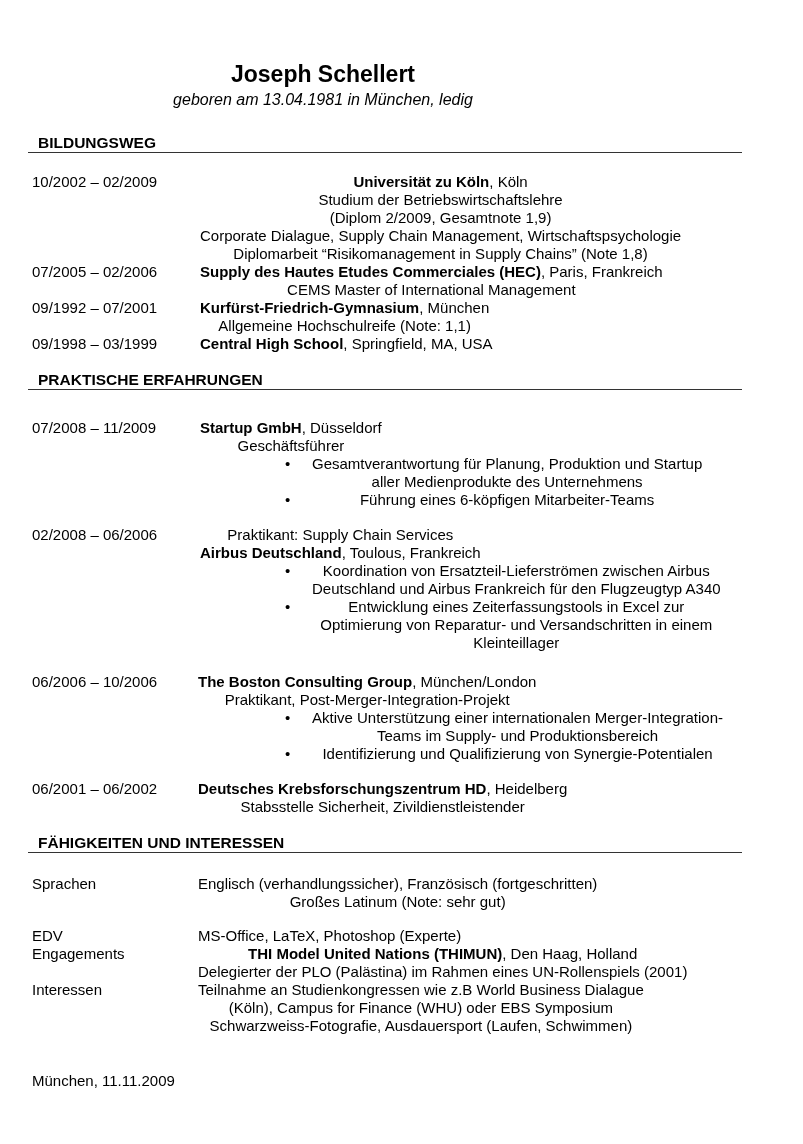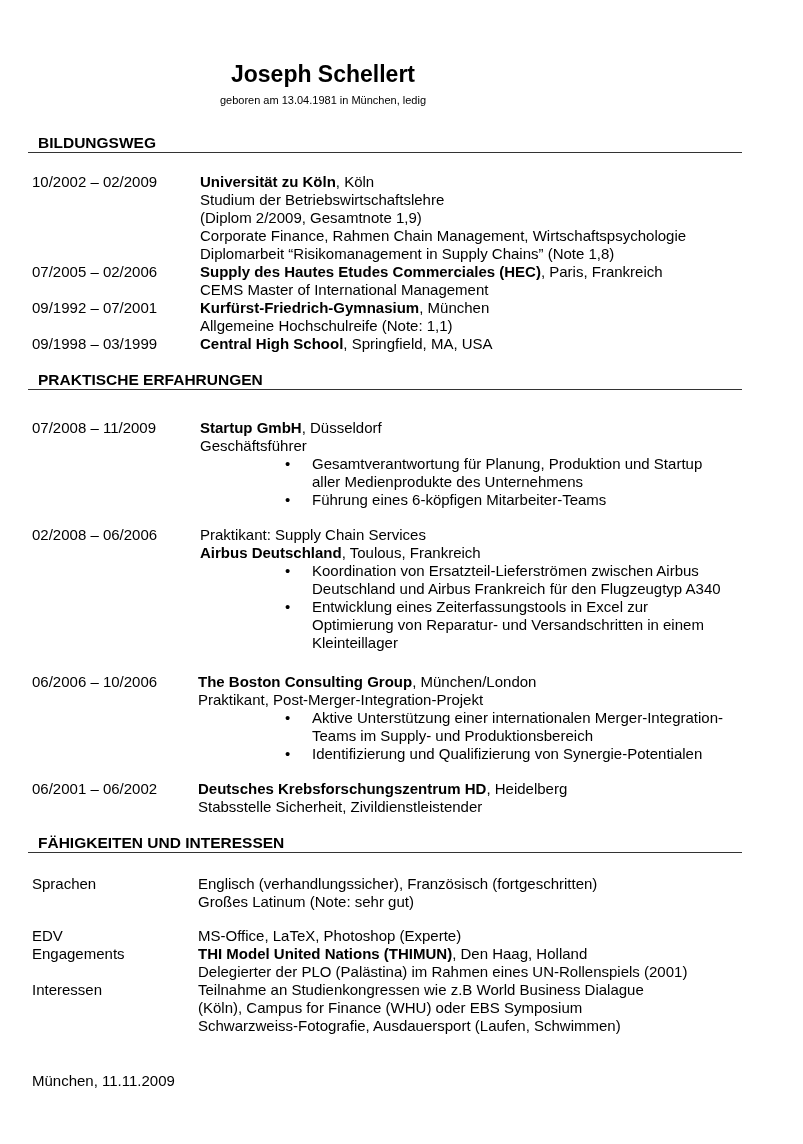--- a/index.html
+++ b/index.html
@@ -2,32 +2,32 @@
 <html><head>
 <meta charset="utf-8">
 <style>
   html, body { margin: 0; padding: 0; background: #ffffff; }
   body {
     width: 803px; height: 1144px; position: relative; overflow: hidden;
     font-family: "Liberation Sans", sans-serif; color: #000; font-size: 15px;
   }
   .header { position: absolute; left: 0; width: 646px; text-align: center; }
   .name { top: 60px; font-size: 23px; font-weight: bold; line-height: 28px; }
-  .birth { top: 89px; font-size: 11px; line-height: 22px; }
+  .birth { top: 89px; font-size: 16px; line-height: 22px; font-style: italic; }
   .section { position: absolute; left: 34px; width: 708px; }
   .section-title {
     font-weight: bold; font-size: 15.5px; line-height: 18px;
     padding-left: 0; margin-left: 4px;
   }
   .rule { position: absolute; left: 28px; width: 714px; height: 1px; background: #333; }
   .row { position: absolute; left: 0; width: 803px; font-size: 15px; line-height: 18px; }
   .date { position: absolute; left: 32px; white-space: nowrap; }
   .body { position: absolute; left: 200px; white-space: nowrap; }
   .body2 { position: absolute; left: 198px; white-space: nowrap; }
-  .line { display: block; height: 18px; }
+  .line { display: block; height: 18px; text-align: center; }
   .bullets { position: absolute; left: 285px; }
   .bullet { position: relative; padding-left: 27px; line-height: 18px; white-space: nowrap; }
   .bullet .dot { position: absolute; left: 0; top: 0; }
   b { font-weight: bold; }
 </style>
 </head>
 <body>
 
 <div class="header name">Joseph Schellert</div>
 <div class="header birth">geboren am 13.04.1981 in München, ledig</div>
@@ -36,21 +36,21 @@
   <span class="section-title">BILDUNGSWEG</span>
 </div>
 <div class="rule" style="top:152px;"></div>
 
 <div class="row" style="top:173px;">
   <span class="date">10/2002 – 02/2009</span>
   <div class="body">
     <span class="line"><b>Universität zu Köln</b><span>, Köln</span></span>
     <span class="line">Studium der Betriebswirtschaftslehre</span>
     <span class="line">(Diplom 2/2009, Gesamtnote 1,9)</span>
-    <span class="line">Corporate Finance, Rahmen Chain Management, Wirtschaftspsychologie</span>
+    <span class="line">Corporate Dialague, Supply Chain Management, Wirtschaftspsychologie</span>
     <span class="line">Diplomarbeit “Risikomanagement in Supply Chains” (Note 1,8)</span>
   </div>
 </div>
 
 <div class="row" style="top:263px;">
   <span class="date">07/2005 – 02/2006</span>
   <div class="body">
     <span class="line"><b>Supply des Hautes Etudes Commerciales (HEC)</b><span>, Paris, Frankreich</span></span>
     <span class="line">CEMS Master of International Management</span>
   </div>

